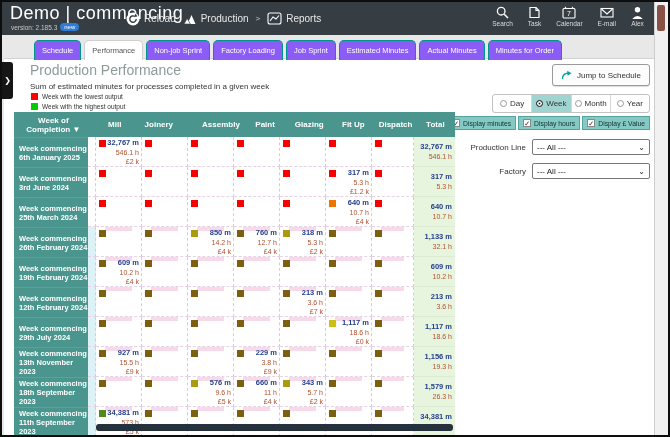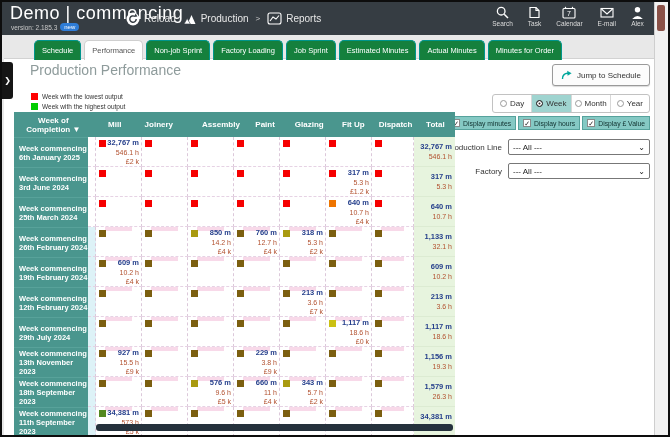--- a/index.html
+++ b/index.html
@@ -10,21 +10,21 @@
   .brand{position:absolute;left:8px;top:1px;color:#fff;font-size:18px;font-weight:400;letter-spacing:.5px;}
   .verline{position:absolute;left:9px;top:21px;font-size:6.5px;color:#c9c9c9;display:flex;align-items:center;gap:3px;}
   .newpill{background:#2e7cd6;color:#fff;font-size:6px;padding:0 4px;border-radius:6px;line-height:8px;}
   .nav{position:absolute;left:124px;top:0;height:33px;display:flex;align-items:center;gap:7px;}
   .navitem{display:flex;align-items:center;gap:4px;color:#e8e8e8;font-size:10px;cursor:pointer;}
   .navsep{color:#cfcfcf;font-size:8px;}
   .actions{position:absolute;right:24px;top:4px;display:flex;gap:15px;}
   .act{display:flex;flex-direction:column;align-items:center;gap:1px;color:#ddd;font-size:6.5px;cursor:pointer;}
   
   .tabs{position:absolute;left:32px;top:38px;display:flex;gap:3px;z-index:3;}
-  .tab{background:#15803d;color:#fff;font-size:7.5px;padding:5px 7px;border-radius:5px 5px 0 0;
+  .tab{background:#8b5cf6;color:#fff;font-size:7.5px;padding:5px 7px;border-radius:5px 5px 0 0;
        border:1px solid #00958b;border-bottom:none;white-space:nowrap;cursor:pointer;}
   .tab.active{background:#fff;color:#555;border-color:#cfcfcf;}
   .panel{position:absolute;left:2px;top:56px;right:13px;bottom:0;background:#fff;border-top:1px solid #d2d2d2;}
   .collapse{position:absolute;left:0;top:60px;width:11px;height:37px;background:#151515;color:#fff;
             border-radius:0 3px 3px 0;display:flex;align-items:center;justify-content:center;font-size:8px;z-index:4;cursor:pointer;}
   
   .ptitle{position:absolute;left:28px;top:60px;font-size:14px;color:#8e9b9b;}
   .psub{position:absolute;left:28px;top:80px;font-size:8px;color:#333;}
   .legend{position:absolute;left:29px;top:91px;display:flex;flex-direction:column;gap:3px;}
   .lrow{display:flex;align-items:center;gap:4px;font-size:6.5px;color:#333;}
@@ -41,21 +41,21 @@
   .seg.sel{background:#9fd4d0;}
   .dot{width:7px;height:7px;border-radius:50%;border:1px solid #9a9a9a;background:#fff;box-sizing:border-box;}
   .seg.sel .dot{background:#333;border-color:#333;box-shadow:inset 0 0 0 1.5px #fff;}
   .chips{position:absolute;right:18px;top:114px;display:flex;gap:2px;}
   .chip{display:flex;align-items:center;gap:3px;background:#85c9c4;border:1px solid #56a29c;
         padding:2px 4px;font-size:6.8px;color:#10302e;cursor:pointer;white-space:nowrap;}
   .cbx{width:8px;height:8px;background:#fff;border:1px solid #8a8a8a;font-size:7px;line-height:7px;
        text-align:center;color:#222;box-sizing:border-box;}
   .filter{position:absolute;right:18px;display:flex;align-items:center;gap:6px;}
   .filter .flabel{font-size:8px;color:#333;}
-  .fselect{width:142px;height:16px;border:1px solid #777;border-radius:2px;background:#fff;font-size:8px;color:#222;
+  .fselect{width:118px;height:16px;border:1px solid #777;border-radius:2px;background:#fff;font-size:8px;color:#222;
            display:flex;align-items:center;justify-content:space-between;padding:0 4px;box-sizing:border-box;cursor:pointer;}
   
   .table{position:absolute;left:12px;top:110px;width:441px;}
   .thead{display:flex;height:25px;background:#4a968e;color:#fff;font-size:8px;font-weight:bold;}
   .hcell{display:flex;align-items:center;justify-content:center;text-align:center;line-height:9px;box-sizing:border-box;}
   .trow{display:flex;height:30px;}
   .wk{width:74px;background:#4a968e;border-top:1px solid #58a29a;color:#fff;font-size:7.5px;font-weight:bold;
       line-height:9px;display:flex;flex-direction:column;justify-content:center;padding-left:5px;box-sizing:border-box;}
   .strip{width:8px;background:#fff;border-right:1px dashed #dcc8da;border-bottom:1px dashed #e6d2e4;box-sizing:border-box;}
   .strip.cy{background:#ddf2f7;}
@@ -173,20 +173,21 @@
       <div class="tab">Factory Loading</div>
       <div class="tab">Job Sprint</div>
       <div class="tab">Estimated Minutes</div>
       <div class="tab">Actual Minutes</div>
       <div class="tab">Minutes for Order</div>
     </div>
   <div class="panel"></div>
   <div class="collapse">❯</div>
 
   <div class="ptitle">Production Performance</div>
+  <div class="psub">Sum of estimated minutes for processes completed in a given week</div>
   <div class="legend" id="legend">
       <div class="lrow">
         <span class="lsq" style="background: rgb(255, 0, 0);"></span>
         <span>Week with the lowest output</span>
       </div>
       <div class="lrow">
         <span class="lsq" style="background: rgb(0, 204, 0);"></span>
         <span>Week with the highest output</span>
       </div>
     </div>

